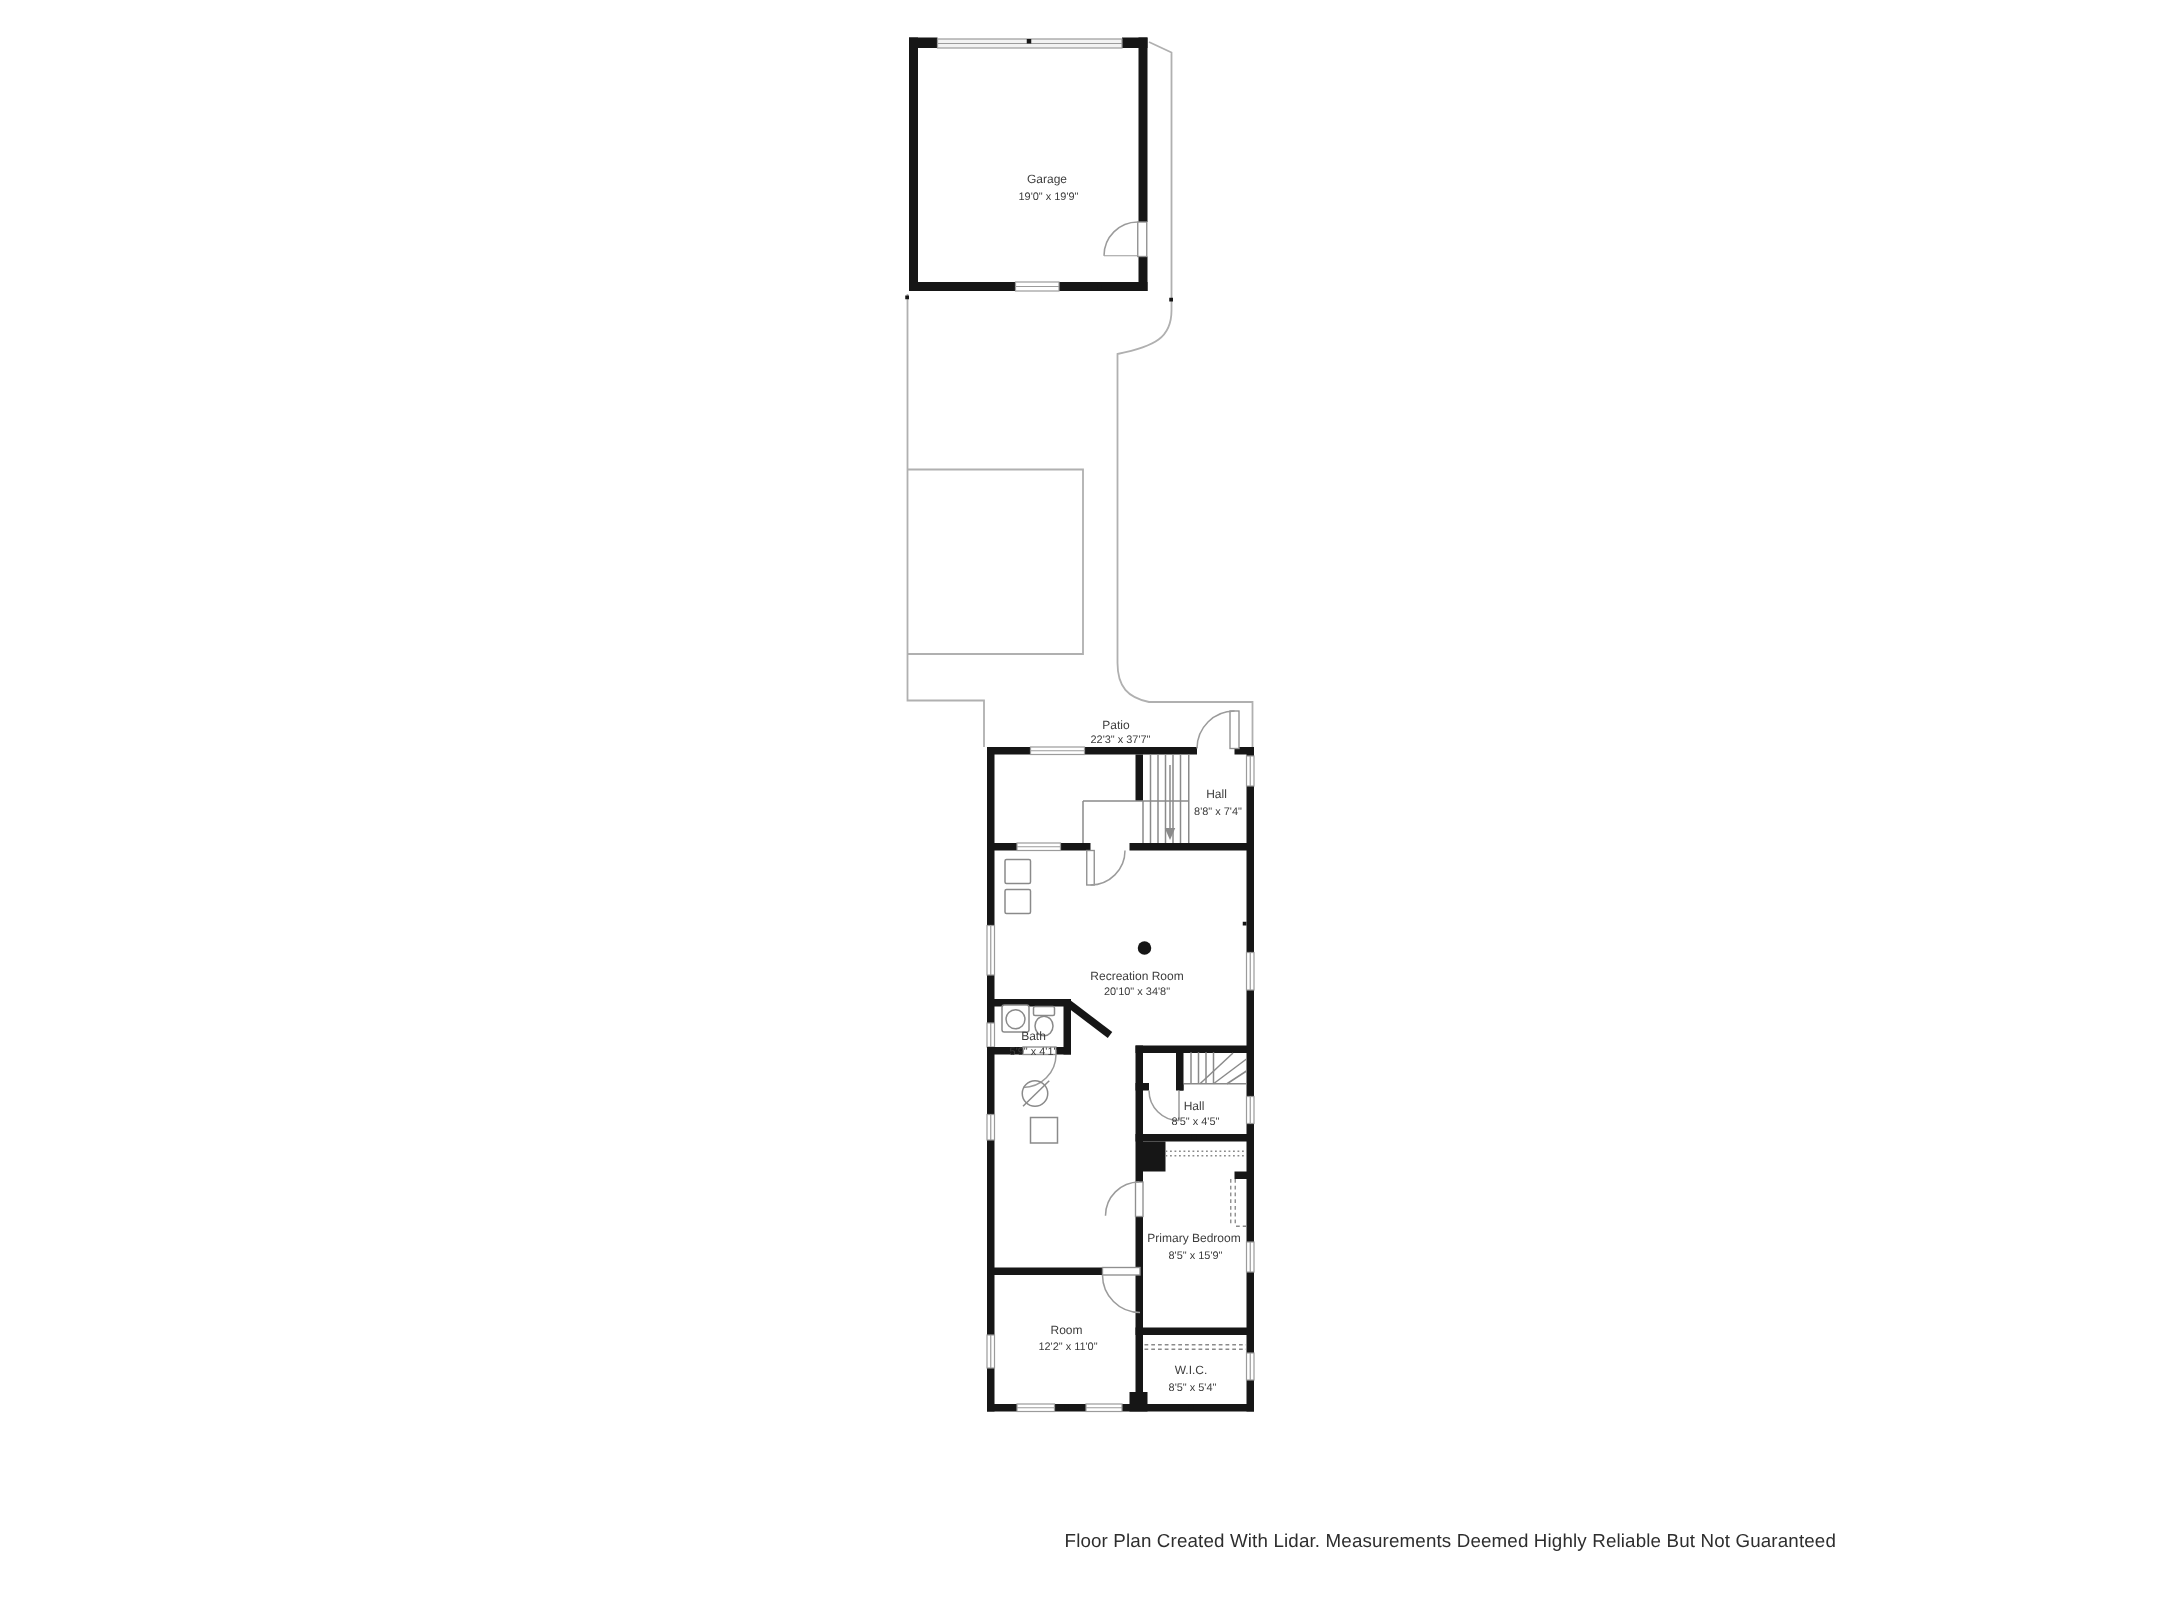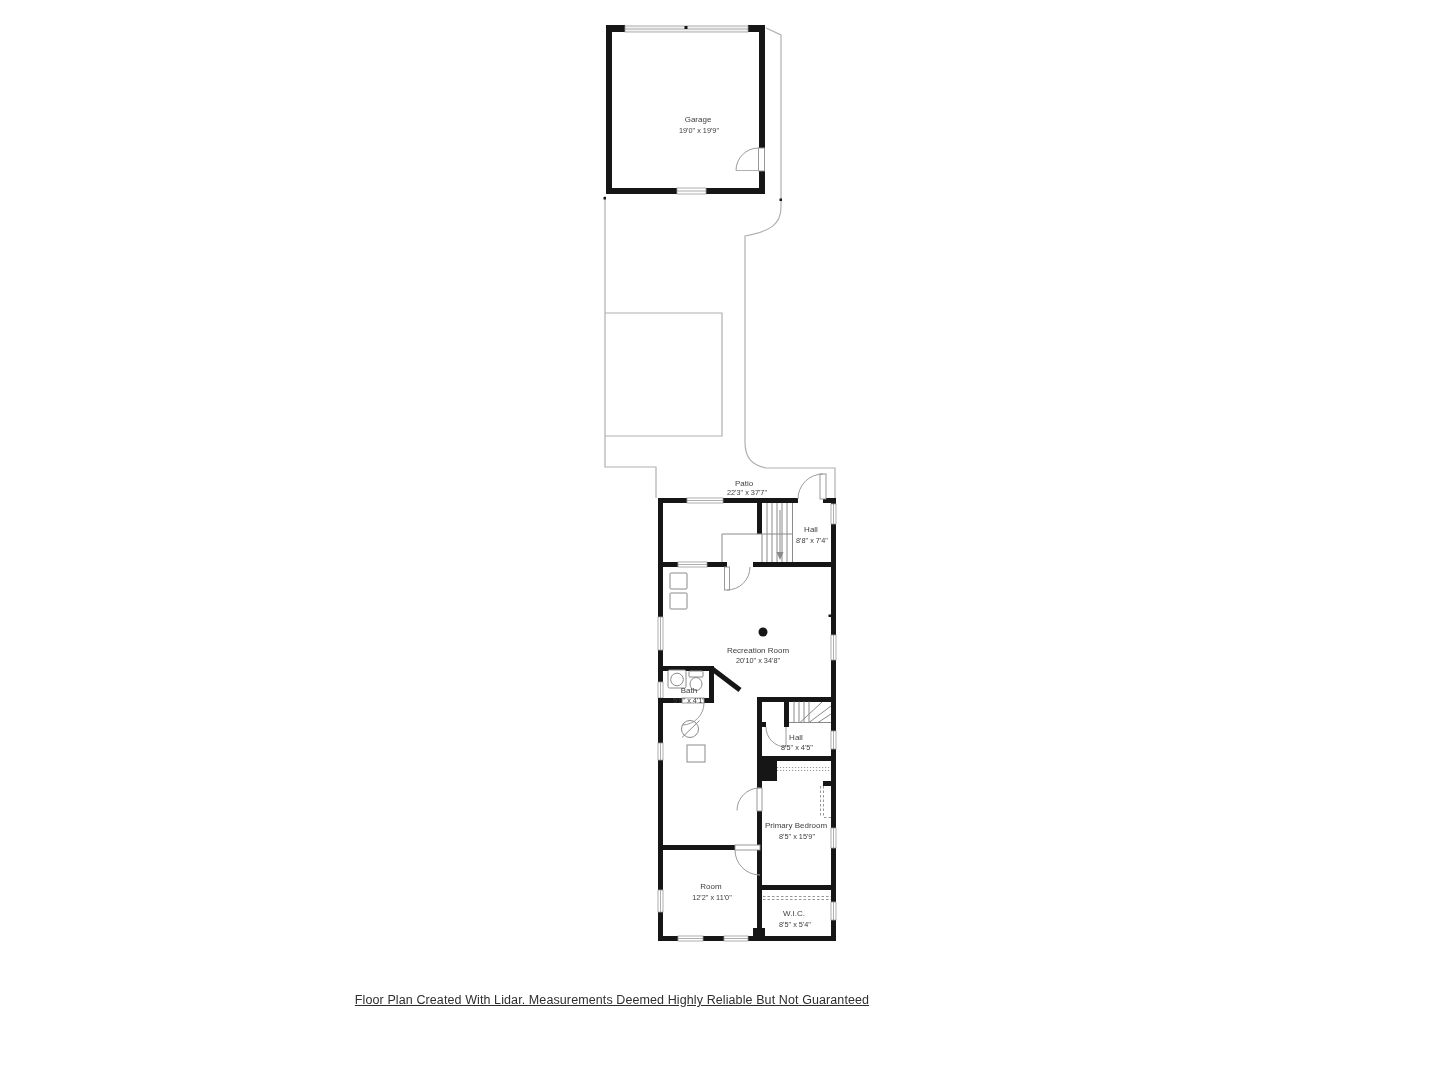--- a/index.html
+++ b/index.html
@@ -14,22 +14,22 @@
   .sym{fill:none;stroke:var(--symbol,#8a8a8a);stroke-width:1;}
   .symf{fill:#ffffff;stroke:var(--symbol,#8a8a8a);stroke-width:1;}
   .leaf{fill:#ffffff;stroke:#8f8f8f;stroke-width:0.9;}
   .arc{fill:none;stroke:#9b9b9b;stroke-width:1;}
   .dash{fill:none;stroke:#8a8a8a;stroke-width:0.9;stroke-dasharray:2.5 2;}
   .dot{fill:none;stroke:#8a8a8a;stroke-width:0.9;stroke-dasharray:1.2 1.8;}
   .tick{fill:var(--wall,#161616);}
   text{font-family:"Liberation Sans",sans-serif;fill:var(--text,#3d3d3d);text-anchor:middle;}
   .rname{font-size:8px;}
   .rdims{font-size:7.3px;}
-  .footer{position:absolute;left:0;top:993px;width:100%;text-align:center;
-          font-size:12.5px;color:#2e2e2e;letter-spacing:0.1px;text-decoration:underline;}
+  .footer{position:absolute;left:0;top:1020px;width:100%;text-align:right;
+          font-size:12.5px;color:#2e2e2e;letter-spacing:0.1px;}
 </style>
 </head>
 <body>
 
 <div class="canvas">
 <svg width="1440" height="1080" viewBox="0 0 1440 1080">
 
   <g>
 
     <rect class="wall" x="606" y="25" width="19" height="7"></rect>

